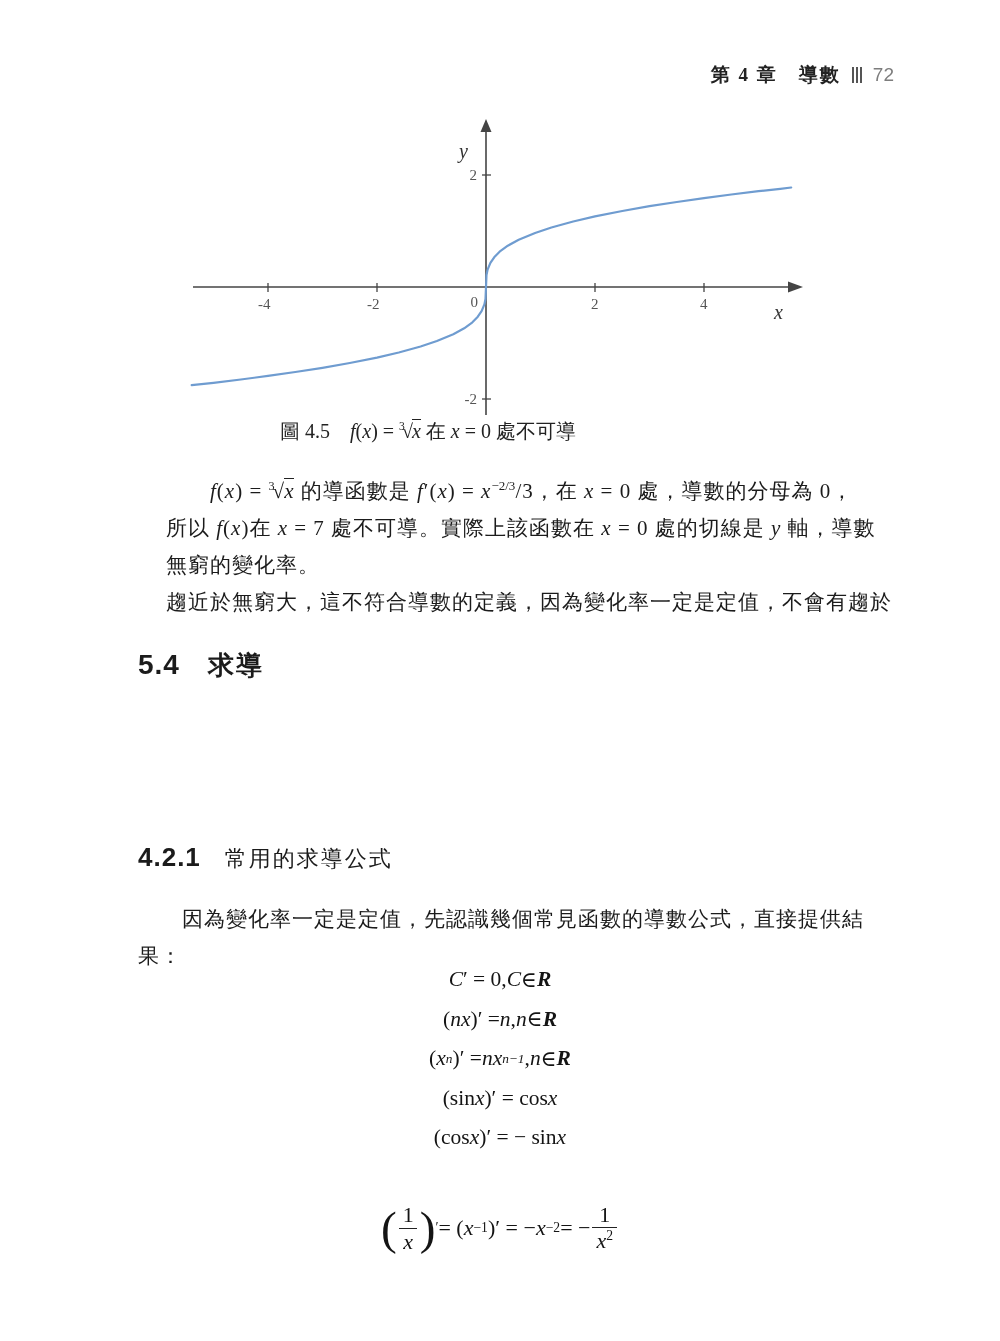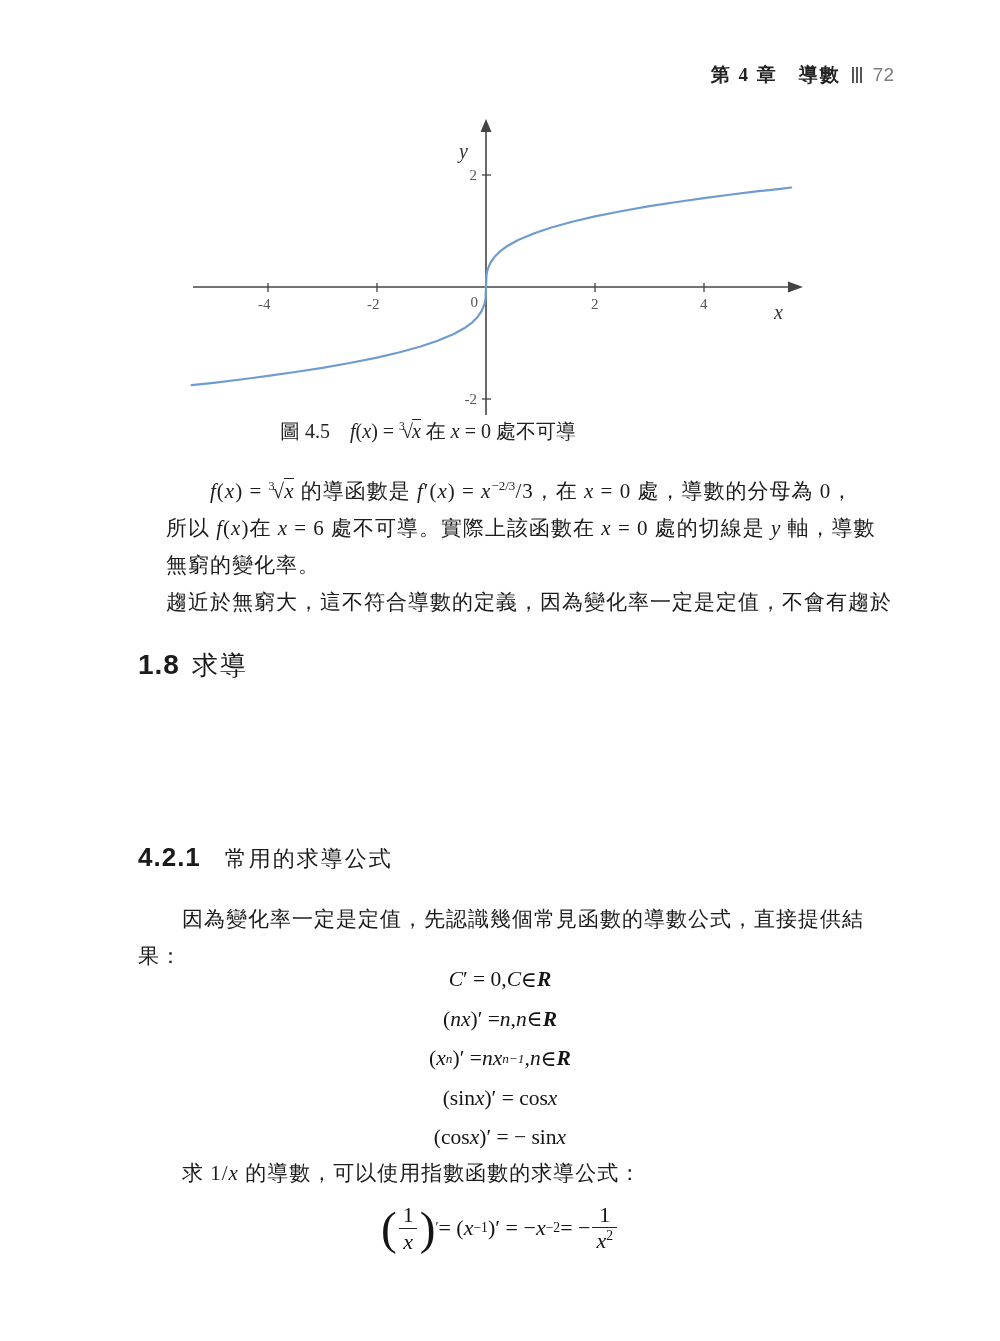--- a/index.html
+++ b/index.html
@@ -18,21 +18,21 @@
   .para{position:absolute;font-size:21px;line-height:37px;letter-spacing:1px;color:#1b1b1b;}
   .para .pl{white-space:nowrap;}
   .ind{text-indent:44px;}
   .p1{left:122px;top:467px;width:760px;margin-left:44px;}
   .p2{left:138px;top:716px;width:760px;}
   .p3{left:138px;top:901px;width:760px;}
   .p4{left:138px;top:1155px;width:760px;}
   
   .h42{position:absolute;left:138px;top:648px;}
   .h42 .num{font-family:"Liberation Sans",sans-serif;font-weight:700;font-size:28px;letter-spacing:1px;}
-  .h42 .ttl{font-weight:400;font-size:26px;margin-left:12px;letter-spacing:2px;}
+  .h42 .ttl{font-weight:700;font-size:26px;margin-left:28px;letter-spacing:2px;}
   .h421{position:absolute;left:138px;top:842px;}
   .h421 .num{font-family:"Liberation Sans",sans-serif;font-weight:700;font-size:26px;letter-spacing:1px;}
   .h421 .ttl{font-weight:400;font-size:22px;margin-left:24px;letter-spacing:2px;}
   
   .fblock{position:absolute;left:0;top:960px;width:1000px;font-size:21.5px;color:#141414;}
   .fblock .fline{height:39.5px;display:flex;justify-content:center;align-items:center;}
   .f6{position:absolute;left:0;top:1186px;width:1000px;height:84px;
       display:flex;justify-content:center;align-items:center;font-size:22px;color:#141414;}
   
   .it{font-style:italic;}
@@ -79,27 +79,27 @@
       <text x="288" y="189" font-size="15" fill="#555" text-anchor="end">0</text>
       <text x="269" y="40" font-size="20" fill="#333" font-style="italic">y</text>
       <text x="584" y="201" font-size="20" fill="#333" font-style="italic">x</text>
       <polyline points="1.7,267.2 23.5,264.8 50.8,261.5 78.0,257.9 105.3,254.0 132.5,249.8 159.8,245.0 187.0,239.6 208.8,234.5 230.6,228.5 246.9,223.0 263.3,216.2 274.2,210.3 282.4,204.3 287.8,198.7 291.6,193.1 294.4,186.4 295.5,181.0 296.0,169.0 296.5,157.0 297.6,151.6 300.4,144.9 304.2,139.3 309.6,133.7 317.8,127.7 328.7,121.8 345.1,115.0 361.4,109.5 383.2,103.5 405.0,98.4 432.3,93.0 459.5,88.2 486.8,84.0 514.0,80.1 541.3,76.5 568.5,73.2 590.3,70.8 601.2,69.5" fill="none" stroke="#6f9cd0" stroke-width="2.2" stroke-linecap="round" stroke-linejoin="round"></polyline>
     </svg>
 
   <div class="cap"><span>圖 4.5　</span><span class="it">f</span><span>(</span><span class="it">x</span><span>) = </span><span class="root"><span class="ridx">3</span><span class="rsgn">√</span><span class="rrad"><span class="it">x</span></span></span><span> 在 </span><span class="it">x</span><span> = 0 處不可導</span></div>
 
   <div class="para p1">
     <div class="pl ind"><span class="it">f</span><span>(</span><span class="it">x</span><span>) = </span><span class="root"><span class="ridx">3</span><span class="rsgn">√</span><span class="rrad"><span class="it">x</span></span></span><span> 的導函數是 </span><span class="it">f</span><span>′(</span><span class="it">x</span><span>) = </span><span class="it">x</span><span class="sup">−2/3</span><span>/3，在 </span><span class="it">x</span><span> = 0 處，導數的分母為 0，</span></div>
-    <div class="pl"><span>所以 </span><span class="it">f</span><span>(</span><span class="it">x</span><span>)在 </span><span class="it">x</span><span> = 6 處不可導。實際上該函數在 </span><span class="it">x</span><span> = 0 處的切線是 </span><span class="it">y</span><span> 軸，導數</span></div>
+    <div class="pl"><span>所以 </span><span class="it">f</span><span>(</span><span class="it">x</span><span>)在 </span><span class="it">x</span><span> = 7 處不可導。實際上該函數在 </span><span class="it">x</span><span> = 0 處的切線是 </span><span class="it">y</span><span> 軸，導數</span></div>
     <div class="pl"><span>無窮的變化率。</span></div>
     <div class="pl"><span>趨近於無窮大，這不符合導數的定義，因為變化率一定是定值，不會有趨於</span></div>
   </div>
 
   <div class="h42">
-    <span class="num">1.8</span><span class="ttl">求導</span>
+    <span class="num">5.4</span><span class="ttl">求導</span>
   </div>
 
 
   <div class="h421">
     <span class="num">4.2.1</span><span class="ttl">常用的求導公式</span>
   </div>
 
   <div class="para p3">
     <div class="pl ind"><span>因為變化率一定是定值，先認識幾個常見函數的導數公式，直接提供結</span></div>
     <div class="pl"><span>果：</span></div>
@@ -142,23 +142,20 @@
         <span class="it">x</span>
       </div>
     <div class="fline">
         <span>(cos </span>
         <span class="it">x</span>
         <span>)′ = − sin </span>
         <span class="it">x</span>
       </div>
   </div>
 
-  <div class="para p4">
-    <div class="pl ind"><span>求 1/</span><span class="it">x</span><span> 的導數，可以使用指數函數的求導公式：</span></div>
-  </div>
 
   <div class="f6">
       <span class="big">(</span>
       <span class="frac">
         <span class="fn"><span>1</span></span>
         <span class="fd"><span class="it">x</span></span>
       </span>
       <span class="big">)</span>
       <span class="sup">′</span>
       <span> = (</span>

